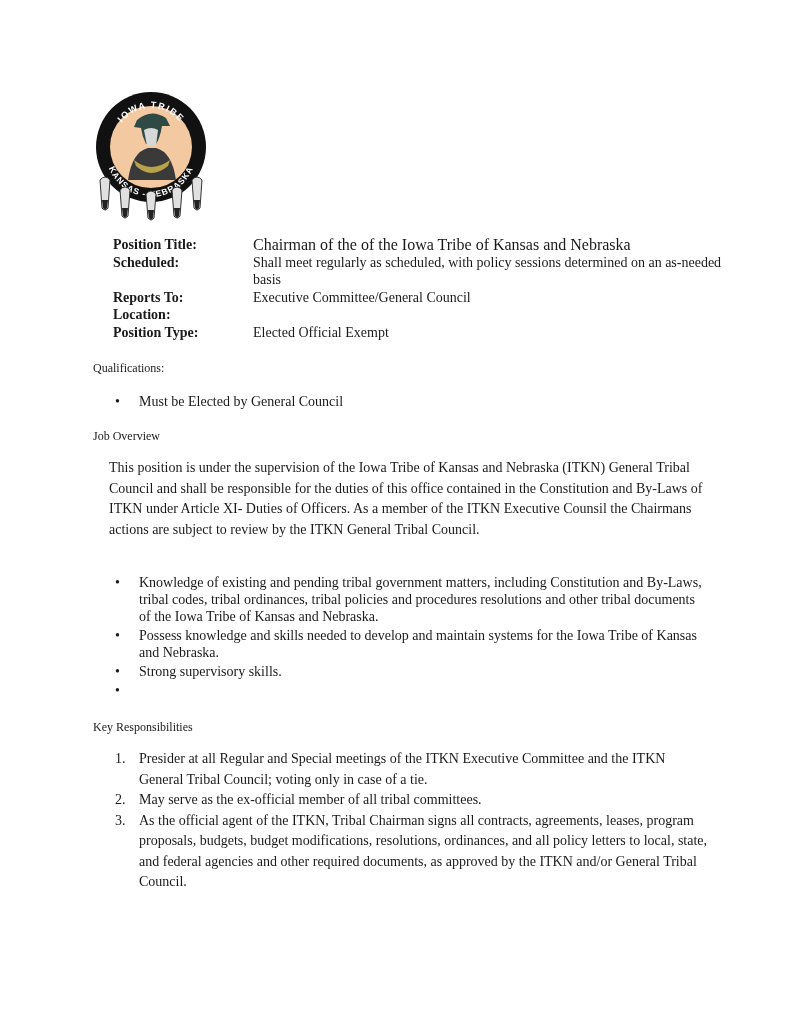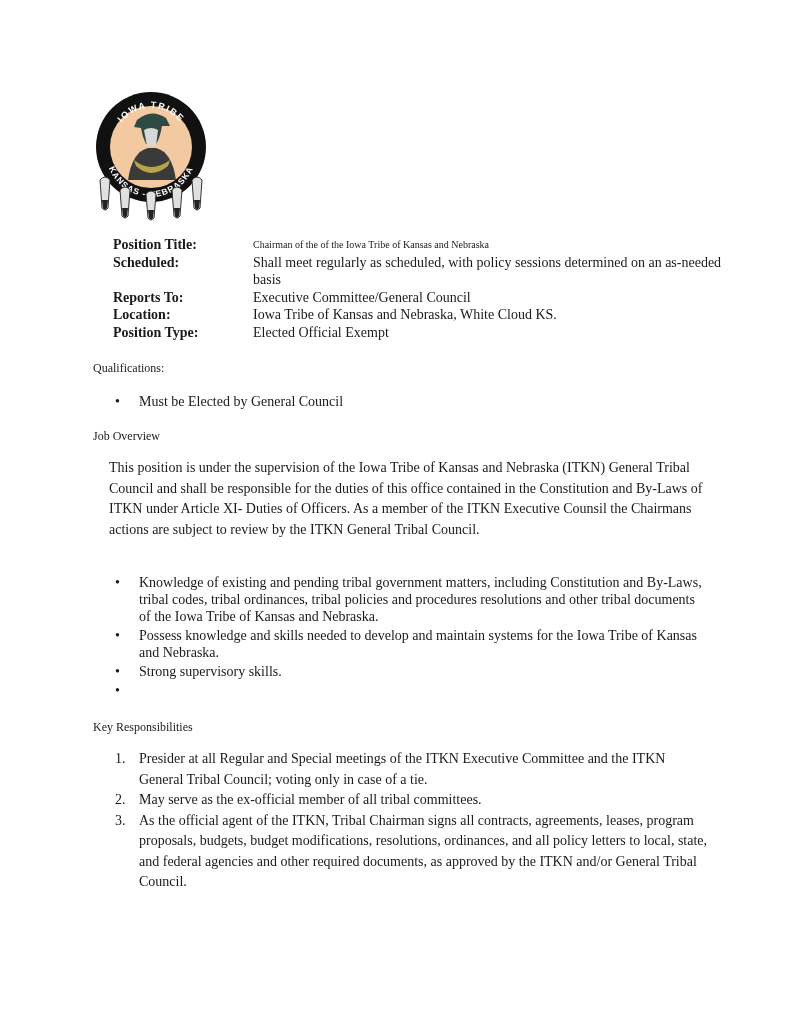--- a/index.html
+++ b/index.html
@@ -3,21 +3,21 @@
 <meta charset="utf-8">
 <style>
   html, body { margin: 0; padding: 0; background: #ffffff; }
   body { width: 791px; height: 1024px; position: relative; overflow: hidden;
          font-family: "Liberation Serif", serif; color: #1a1a1a; }
   .logo { position: absolute; left: 92px; top: 90px; width: 118px; height: 132px; }
   .info { position: absolute; left: 93px; top: 236px; width: 620px; font-size: 14px; line-height: 17.5px; margin-left: 20px; }
   .info-row { display: flex; }
   .info-label { width: 140px; font-weight: bold; flex-shrink: 0; }
   .info-value { flex: 1; }
-  .title-value { font-size: 10px; }
+  .title-value { font-size: 16px; }
   .h { position: absolute; left: 93px; font-weight: normal; font-size: 12px; }
   .para { position: absolute; left: 109px; width: 615px; font-size: 14px; line-height: 20.5px; }
   .blist { position: absolute; left: 115px; width: 590px; font-size: 14px; line-height: 17.2px; margin: 0; padding: 0; list-style: none; }
   .blist li { position: relative; padding-left: 24px; margin-bottom: 1.5px; }
   .blist li .bullet { position: absolute; left: 0; top: 0; }
   .nlist { position: absolute; left: 115px; width: 595px; font-size: 14px; line-height: 20.5px; margin: 0; padding: 0; list-style: none; }
   .nlist li { position: relative; padding-left: 24px; }
   .nlist li .num { position: absolute; left: 0; top: 0; }
 </style>
 </head>
@@ -68,21 +68,20 @@
   <div class="info-row">
     <div class="info-label">Scheduled:</div>
     <div class="info-value">Shall meet regularly as scheduled, with policy sessions determined on an as-needed basis</div>
   </div>
   <div class="info-row">
     <div class="info-label">Reports To:</div>
     <div class="info-value">Executive Committee/General Council</div>
   </div>
   <div class="info-row">
     <div class="info-label">Location:</div>
-    <div class="info-value">Iowa Tribe of Kansas and Nebraska, White Cloud KS.</div>
   </div>
   <div class="info-row">
     <div class="info-label">Position Type:</div>
     <div class="info-value">Elected Official Exempt</div>
   </div>
 </div>
 
 <div class="h" style="top:361px;">Qualifications:</div>
 <ul class="blist" style="top:393px;">
   <li><span class="bullet">•</span><span>Must be Elected by General Council</span></li>

